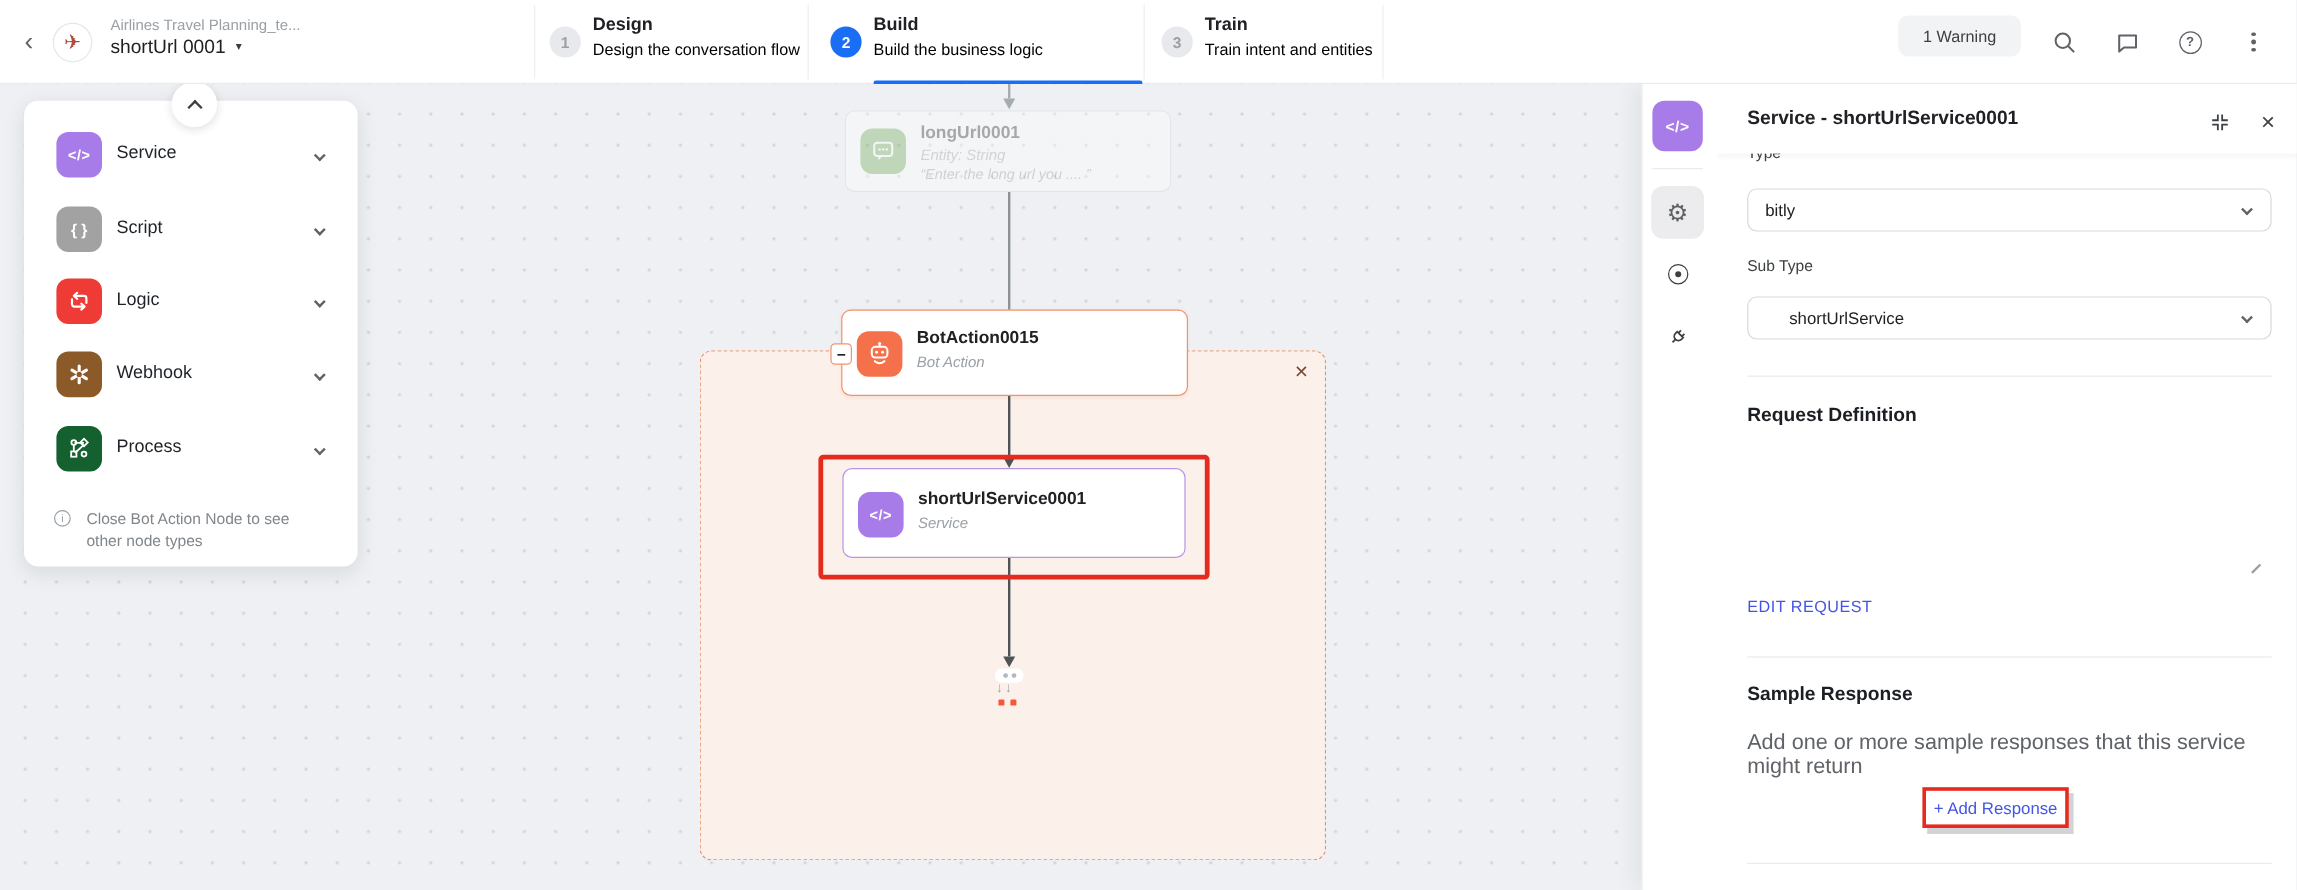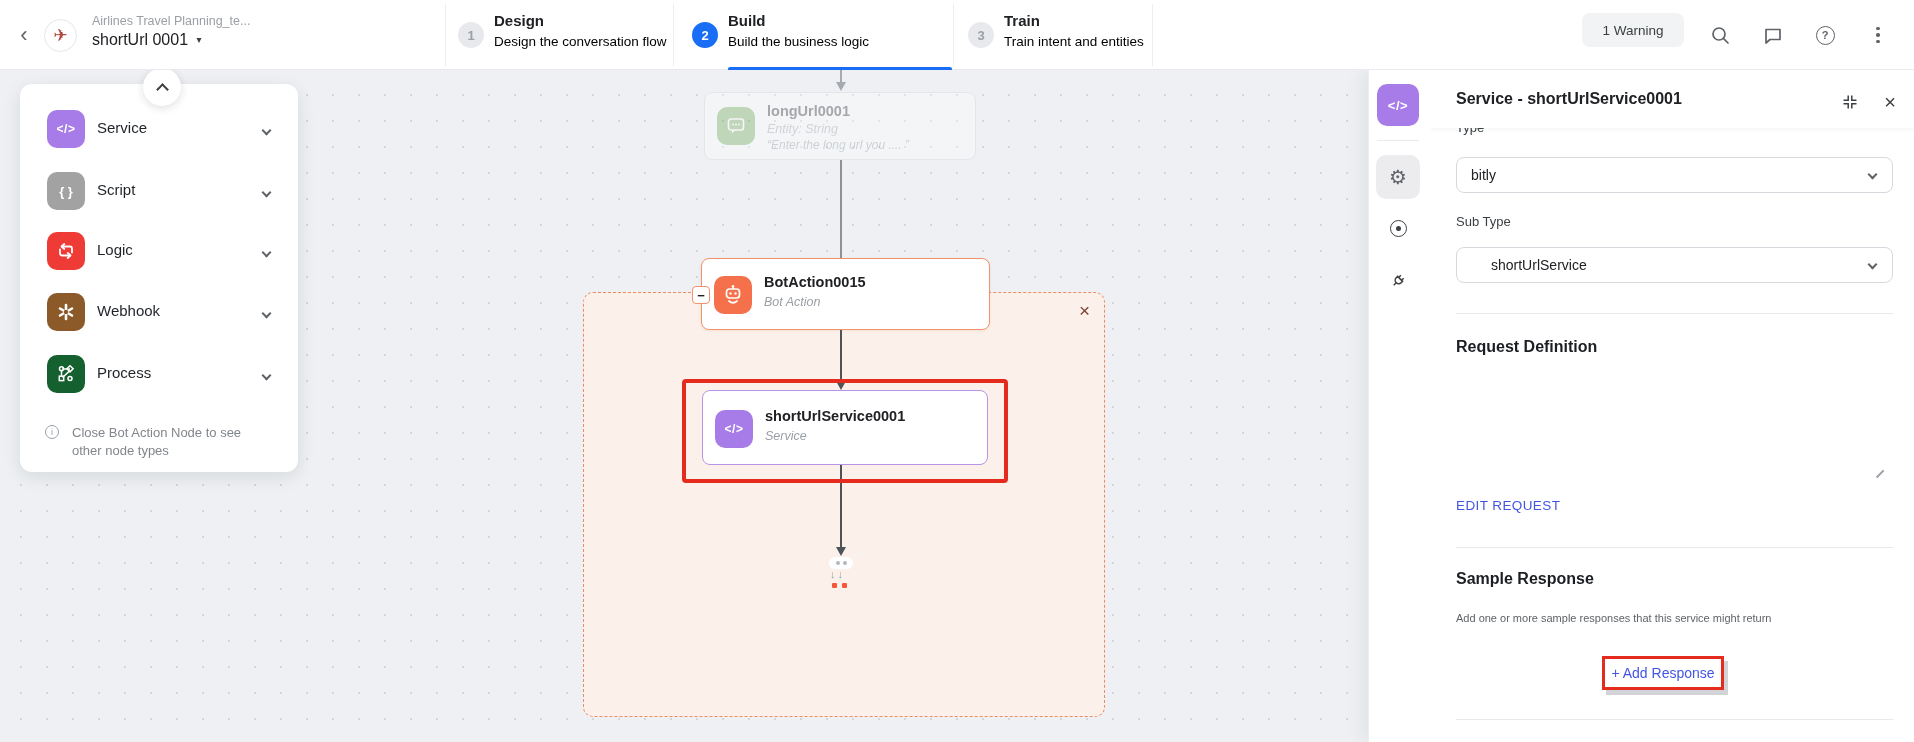--- a/index.html
+++ b/index.html
@@ -123,21 +123,21 @@
   .select{position:absolute;left:25px;width:437px;height:36px;border:1px solid #d5d9dd;border-radius:8px;background:#fff;
     display:flex;align-items:center;padding:0 14px;font-size:14px;color:#202124;cursor:pointer;}
   .select .chev.down{position:absolute;right:16px;top:13px;}
   .pdiv{position:absolute;left:25px;width:437px;height:1px;background:#e8eaec;}
   .sect-head{position:absolute;left:25px;font-size:16px;font-weight:700;color:#1b1e22;}
   .req-area{position:absolute;left:25px;top:307px;width:437px;height:106px;border:1px solid #d5d9dd;border-radius:8px;
     padding:11px 13px;font-size:14px;color:#202124;resize:none;outline:none;line-height:19px;}
   .resize-grip{position:absolute;left:444px;top:398px;width:10px;height:10px;pointer-events:none;}
   .resize-grip:before{content:"";position:absolute;right:0;bottom:3px;width:10px;height:1.6px;background:#9aa0a6;transform:rotate(-45deg);}
   .link{position:absolute;left:25px;font-size:13.5px;font-weight:500;color:#4355e2;letter-spacing:.4px;cursor:pointer;}
-  .sample-desc{position:absolute;left:25px;top:538px;width:425px;font-size:11px;color:#5f6368;line-height:20px;}
+  .sample-desc{position:absolute;left:25px;top:538px;width:425px;font-size:18px;color:#5f6368;line-height:20px;}
   .add-box{position:absolute;left:171px;top:586px;width:122px;height:34px;border:3px solid #e52a1e;background:#fff;
     box-shadow:4px 5px 0 rgba(140,146,152,.40);display:flex;align-items:center;justify-content:center;cursor:pointer;}
   .add-label{font-size:14px;color:#4355e2;font-weight:500;}
   svg{display:block;}
 </style>
 </head>
 <body>
 
 <div id="app">
 

